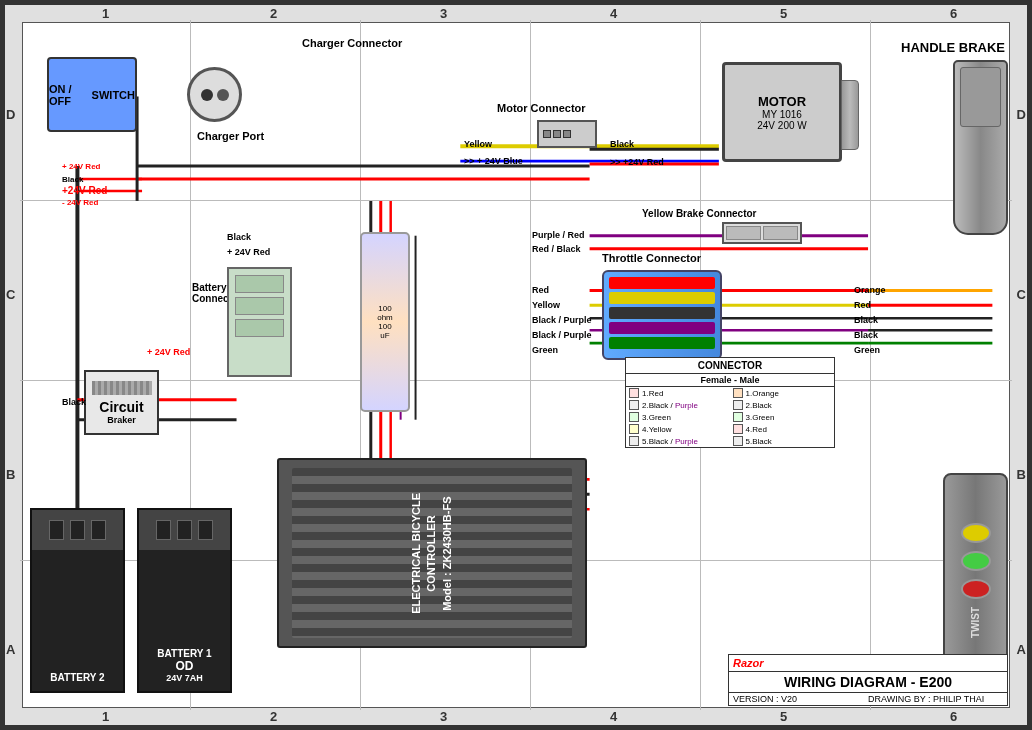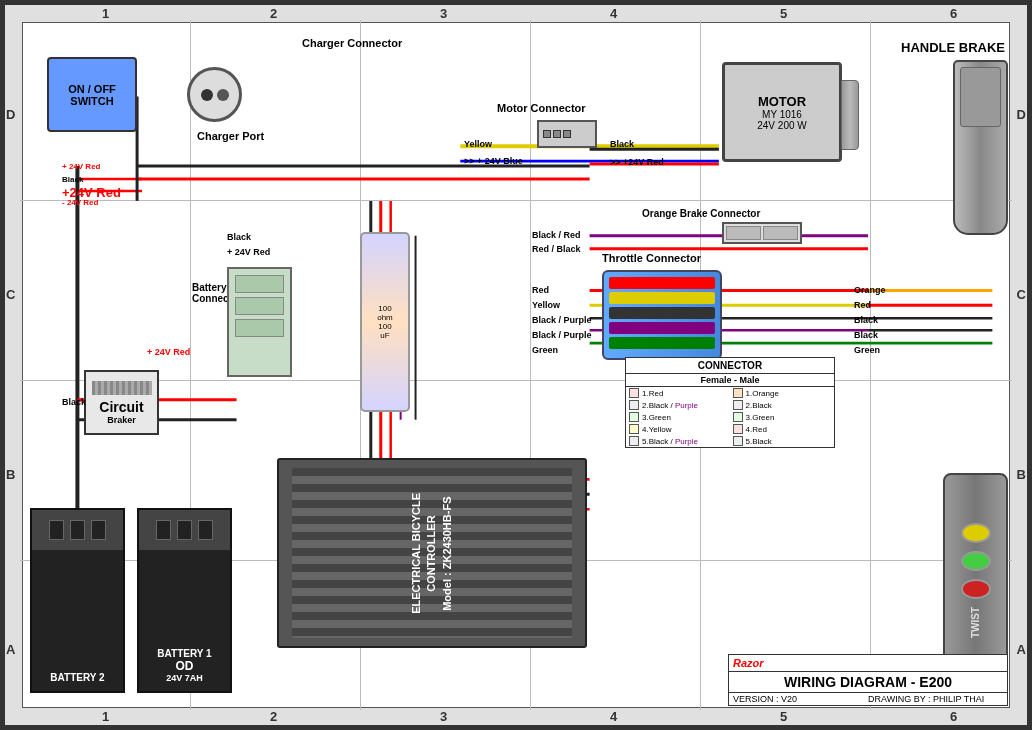--- a/index.html
+++ b/index.html
@@ -71,21 +71,21 @@
 
     
     .onoff-switch {
       position: absolute;
       top: 55px; left: 45px;
       width: 90px; height: 75px;
       background: #6699ff;
       border: 2px solid #333;
       border-radius: 4px;
       display: flex;
-      flex-direction: column;
+      flex-direction: row;
       align-items: center;
       justify-content: center;
       font-size: 11px;
       font-weight: bold;
       color: #000;
     }
 
     
     .controller-box {
       position: absolute;
@@ -335,21 +335,21 @@
     <div style="font-size:10px;">MY 1016</div>
     <div style="font-size:10px;">24V 200 W</div>
   </div>
 
   <div class="component-label" style="top:38px;right:25px;font-size:13px;font-weight:bold;">HANDLE BRAKE</div>
 
   <div style="position:absolute;top:58px;right:22px;width:55px;height:175px;background:linear-gradient(to right,#bbb,#888,#aaa);border:2px solid #444;border-radius:5px 5px 15px 15px;">
     <div style="position:absolute;top:5px;left:5px;right:5px;height:60px;background:#999;border:1px solid #666;border-radius:3px;"></div>
   </div>
 
-  <div class="component-label" style="top:206px;left:640px;font-size:10px;">Orange Brake Connector</div>
+  <div class="component-label" style="top:206px;left:640px;font-size:10px;">Yellow Brake Connector</div>
 
   <div style="position:absolute;top:220px;left:720px;width:80px;height:22px;background:#ddd;border:2px solid #555;display:flex;align-items:center;padding:2px;">
     <div style="flex:1;height:14px;background:#bbb;border:1px solid #888;margin-right:2px;"></div>
     <div style="flex:1;height:14px;background:#bbb;border:1px solid #888;"></div>
   </div>
 
   <div class="component-label" style="top:250px;left:600px;font-size:11px;font-weight:bold;">Throttle Connector</div>
 
   <div style="position:absolute;top:268px;left:600px;width:120px;height:90px;background:linear-gradient(to right,#60aaff,#4488dd);border:2px solid #446;border-radius:6px;display:flex;flex-direction:column;gap:3px;padding:5px;">
     <div style="height:12px;background:red;border-radius:2px;"></div>
@@ -418,41 +418,41 @@
     <div style="font-size:10px;color:#ddd;font-weight:bold;writing-mode:vertical-rl;transform:rotate(180deg);">TWIST</div>
   </div>
 
   <div class="component-label" style="bottom:22px;right:28px;font-size:12px;font-weight:bold;">THROTTLE</div>
 
   <div class="component-label" style="top:137px;left:462px;font-size:9px;">Yellow</div>
   <div class="component-label" style="top:154px;left:462px;font-size:9px;">&gt;&gt; + 24V Blue</div>
   <div class="component-label" style="top:137px;left:608px;font-size:9px;">Black</div>
   <div class="component-label" style="top:155px;left:608px;font-size:9px;">&gt;&gt; +24V Red</div>
 
-  <div class="component-label" style="top:228px;left:530px;font-size:9px;">Black / Red</div>
+  <div class="component-label" style="top:228px;left:530px;font-size:9px;">Purple / Red</div>
   <div class="component-label" style="top:242px;left:530px;font-size:9px;">Red / Black</div>
 
   <div class="component-label" style="top:283px;left:530px;font-size:9px;">Red</div>
   <div class="component-label" style="top:298px;left:530px;font-size:9px;">Yellow</div>
   <div class="component-label" style="top:313px;left:530px;font-size:9px;">Black / Purple</div>
   <div class="component-label" style="top:328px;left:530px;font-size:9px;">Black / Purple</div>
   <div class="component-label" style="top:343px;left:530px;font-size:9px;">Green</div>
 
   <div class="component-label" style="top:283px;left:852px;font-size:9px;">Orange</div>
   <div class="component-label" style="top:298px;left:852px;font-size:9px;">Red</div>
   <div class="component-label" style="top:313px;left:852px;font-size:9px;">Black</div>
   <div class="component-label" style="top:328px;left:852px;font-size:9px;">Black</div>
   <div class="component-label" style="top:343px;left:852px;font-size:9px;">Green</div>
 
   <div class="component-label" style="top:230px;left:225px;font-size:9px;">Black</div>
   <div class="component-label" style="top:245px;left:225px;font-size:9px;">+ 24V Red</div>
 
   <div class="component-label" style="top:160px;left:60px;font-size:8px;color:red;">+ 24V Red</div>
   <div class="component-label" style="top:173px;left:60px;font-size:8px;">Black</div>
-  <div class="component-label" style="top:183px;left:60px;font-size:13px;color:red;">+24V Red</div>
+  <div class="component-label" style="top:183px;left:60px;font-size:10px;color:red;">+24V Red</div>
   <div class="component-label" style="top:196px;left:60px;font-size:8px;color:red;">- 24V Red</div>
 
   <div class="component-label" style="top:395px;left:60px;font-size:9px;">Black</div>
   <div class="component-label" style="top:345px;left:145px;font-size:9px;color:red;">+ 24V Red</div>
 
   <div class="connector-box">
     <div class="connector-box-title">CONNECTOR</div>
     <div class="connector-box-header">Female  -  Male</div>
     <div class="connector-row">
       <div class="connector-dot" style="background:#ffe0e0;"></div>

